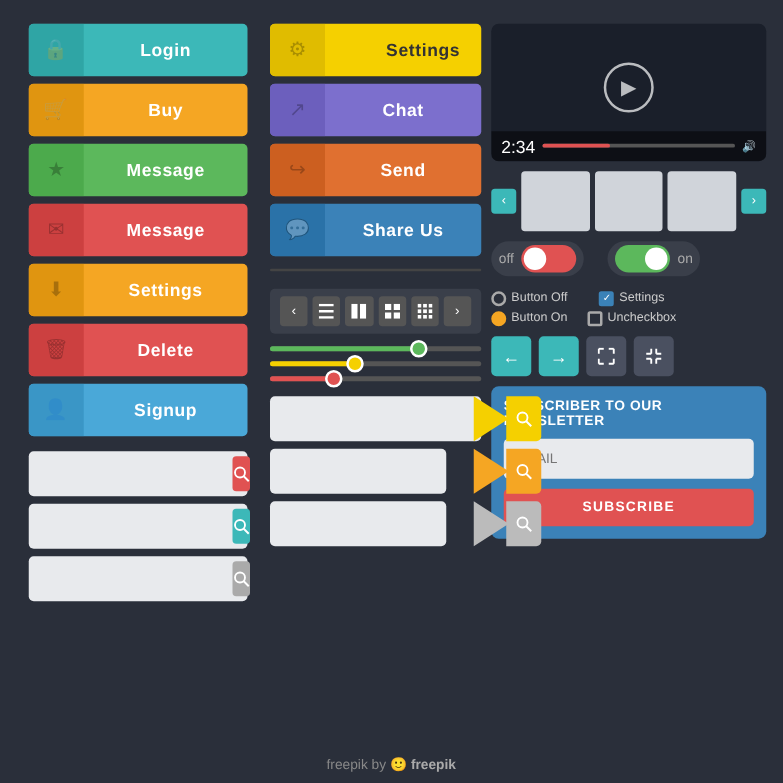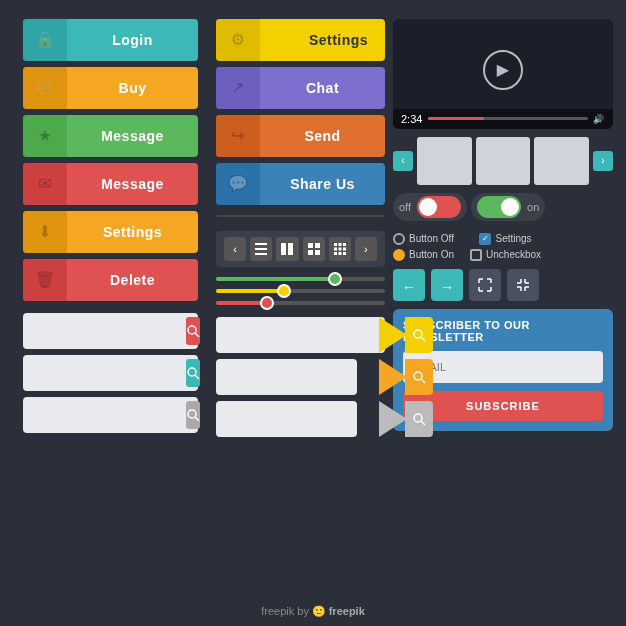--- a/index.html
+++ b/index.html
@@ -225,21 +225,21 @@
       left: 0;
       right: 0;
       background: rgba(0,0,0,0.5);
       padding: 4px 8px;
       display: flex;
       align-items: center;
       gap: 6px;
     }
     .video-time {
       color: white;
-      font-size: 11px;
+      font-size: 14px;
     }
     .video-progress {
       flex: 1;
       height: 3px;
       background: #555;
       border-radius: 2px;
       position: relative;
     }
     .video-progress-fill {
       width: 35%;
@@ -273,21 +273,21 @@
     .thumb-item {
       flex: 1;
       height: 48px;
       background: #d0d4da;
       border-radius: 3px;
     }
 
     
     .toggle-section {
       display: flex;
-      gap: 4px;
+      gap: 19px;
       align-items: center;
     }
     .toggle-group {
       display: flex;
       align-items: center;
       gap: 6px;
       background: #3a3f4a;
       border-radius: 20px;
       padding: 3px 6px;
     }
@@ -460,20 +460,24 @@
     <div class="btn-ui btn-download">
       <div class="btn-icon">⬇</div>
       <div class="btn-label">Settings</div>
     </div>
 
     <div class="btn-ui btn-delete">
       <div class="btn-icon">🗑</div>
       <div class="btn-label">Delete</div>
     </div>
 
+    <div class="btn-ui btn-signup">
+      <div class="btn-icon">👤</div>
+      <div class="btn-label">Signup</div>
+    </div>
 
     <div class="search-bars-left">
       <div class="search-bar">
         <input type="text" style="">
         <div class="search-icon-btn">
           <svg width="14" height="14" viewBox="0 0 14 14">
             <circle cx="6" cy="6" r="4" stroke="white" stroke-width="1.5" fill="none"></circle>
             <line x1="9" y1="9" x2="13" y2="13" stroke="white" stroke-width="1.5"></line>
           </svg>
         </div>

